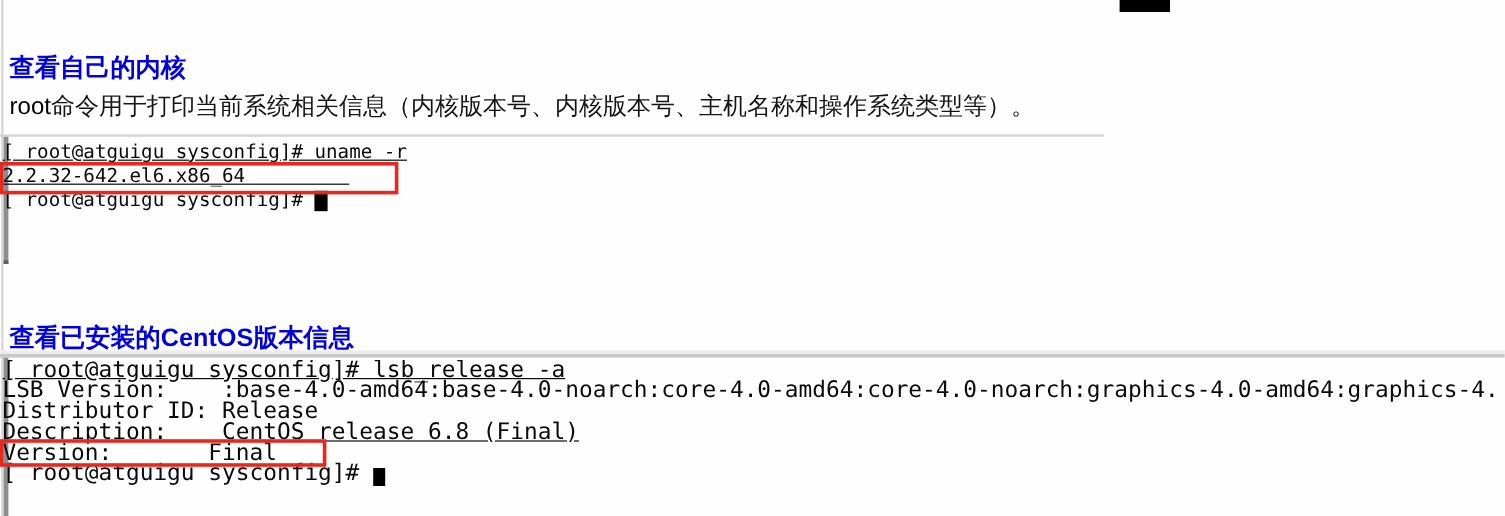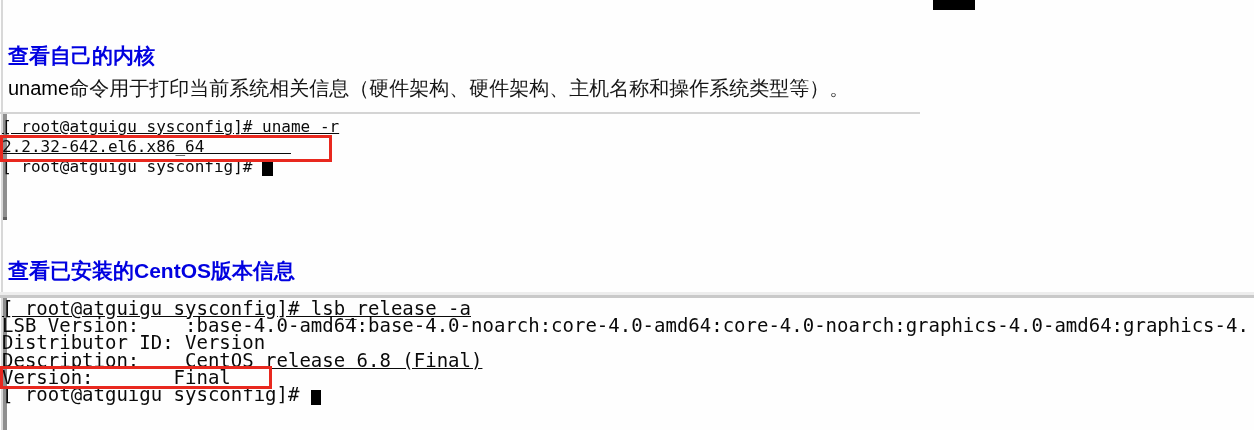--- a/index.html
+++ b/index.html
@@ -7,21 +7,21 @@
               font-family:"Liberation Sans", sans-serif; }
   .abs { position:absolute; }
   #page { position:relative; width:1254px; height:430px; background:#fefefe; }
 
   #page-left-edge { left:1px; top:0; width:2px; height:430px; background:#d8d8d8; }
   #black-bar { left:933px; top:0; width:42px; height:10px; background:#000; }
 
   .sec-heading { left:8px; font-size:21px; font-weight:bold; color:#0101e0;
                  font-family:"Liberation Sans", sans-serif; white-space:nowrap; }
   #heading-1 { top:42px; }
-  #heading-2 { top:257px; }
+  #heading-2 { top:267px; }
 
   #intro-para { left:8px; top:75px; font-size:20px; color:#151515; white-space:nowrap;
                 font-family:"Liberation Serif", serif; }
   #intro-para .code-word { font-family:"Liberation Sans", sans-serif; color:#000; }
 
   
   .t-topline { left:0; background:#d4d4d4; }
   #t1-topline { top:112px; width:920px; height:2px; }
   #t2-topband { top:292px; width:1254px; height:3px; background:#ededed; }
   #t2-topline { top:295px; width:1254px; height:3px; background:#c9c9c9; }
@@ -47,21 +47,21 @@
 </head>
 <body>
 
 <div id="page">
 
   <div class="abs" id="page-left-edge"></div>
   <div class="abs" id="black-bar"></div>
 
   <h3 class="abs sec-heading" id="heading-1">查看自己的内核</h3>
 
-  <p class="abs" id="intro-para"><span class="code-word">uname</span><span>命令用于打印当前系统相关信息（硬件架构、硬件架构、主机名称和操作系统类型等）。</span></p>
+  <p class="abs" id="intro-para"><span class="code-word">root</span><span>命令用于打印当前系统相关信息（内核版本号、内核版本号、主机名称和操作系统类型等）。</span></p>
 
   <div class="abs t-topline" id="t1-topline"></div>
   <div class="abs t-leftbar" id="t1-leftbar"></div>
 
   <div class="abs term" id="term-1">
     <div class="tline u"><span>[ root@atguigu sysconfig]# uname -r</span></div>
     <div class="tline u"><span>2.2.32-642.el6.x86_64         </span></div>
     <div class="tline"><span>[ root@atguigu sysconfig]# </span><span class="cursor"></span></div>
   </div>
 
@@ -69,21 +69,21 @@
 
   <h3 class="abs sec-heading" id="heading-2">查看已安装的CentOS版本信息</h3>
 
   <div class="abs" id="t2-topband"></div>
   <div class="abs" id="t2-topline"></div>
   <div class="abs t-leftbar" id="t2-leftbar"></div>
 
   <div class="abs term" id="term-2">
     <div class="tline u"><span>[ root@atguigu sysconfig]# lsb_release -a</span></div>
     <div class="tline"><span>LSB Version:    :base-4.0-amd64:base-4.0-noarch:core-4.0-amd64:core-4.0-noarch:graphics-4.0-amd64:graphics-4.0-noarch:printing-4.0-amd64:printing-4.0-noarch</span></div>
-    <div class="tline"><span>Distributor ID: Version</span></div>
+    <div class="tline"><span>Distributor ID: Release</span></div>
     <div class="tline u"><span>Description:    CentOS release 6.8 (Final)</span></div>
     <div class="tline"><span>Version:       Final</span></div>
     <div class="tline"><span>[ root@atguigu sysconfig]# </span><span class="cursor"></span></div>
   </div>
 
   <div class="abs redbox" id="redbox-2"></div>
 
 </div>
 
 </body></html>

